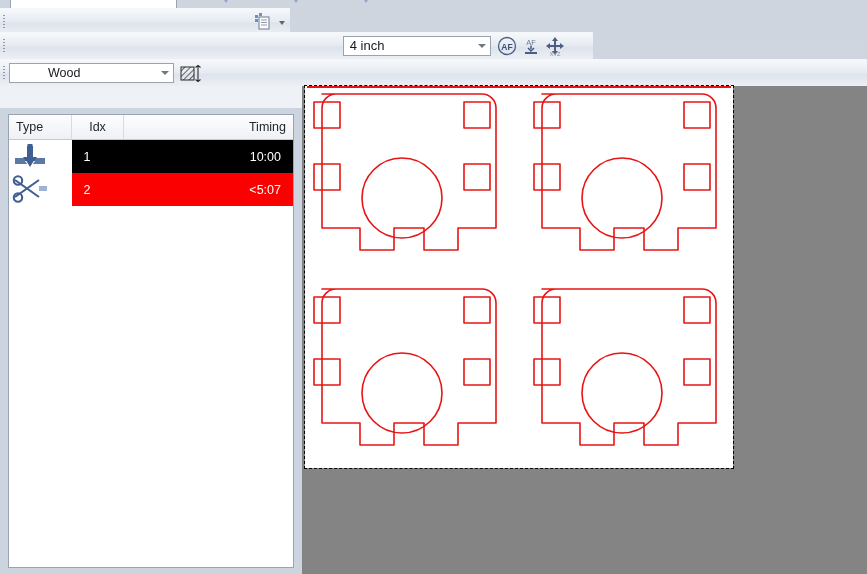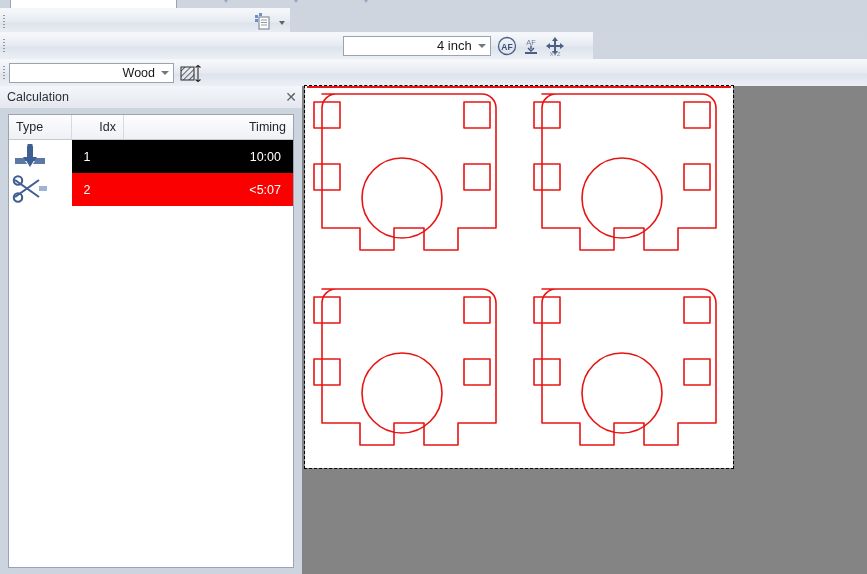--- a/index.html
+++ b/index.html
@@ -42,21 +42,21 @@
     height:17px;line-height:17px;padding:0 5px;color:#33383e;font-size:12px;
     box-sizing:border-box;
   }
   .fld.w1{width:72px;}
   .fld.w2{width:72px;}
   .fld.w3{width:42px;}
 
   .combo{
     position:relative;background:#fff;border:1px solid #9aa3b0;
     height:20px;box-sizing:border-box;display:flex;align-items:center;
-    padding:0 18px 0 6px;font-size:12.5px;color:#15181c;justify-content:flex-end;
+    padding:0 18px 0 6px;font-size:12.5px;color:#15181c;
   }
   .combo .arw{position:absolute;right:4px;top:7px;width:0;height:0;
     border-left:4px solid transparent;border-right:4px solid transparent;
     border-top:4px solid #707880;}
   .combo.wood{width:165px;padding-left:38px;}
   .combo.profile{width:160px;}
   .combo.inch{width:148px;font-size:13px;}
 
   .icobtn{width:22px;height:22px;position:relative;flex:0 0 auto;margin:0 1px;}
   .sep{width:1px;height:16px;background:#c3c9d2;margin:0 6px;flex:0 0 1px;}
@@ -87,21 +87,21 @@
     background:#ccd4e0;padding:6px 8px 6px 8px;box-sizing:border-box;}
   .listbox{width:100%;height:100%;background:#fff;border:1px solid #9aa3b0;
     box-sizing:border-box;position:relative;overflow:hidden;}
   .tbl{width:100%;border-collapse:collapse;table-layout:fixed;border-radius:20px;}
   .tbl th{
     height:24px;background:linear-gradient(180deg,#fdfdfe,#eff1f5);
     border-bottom:1px solid #c4cad3;border-right:1px solid #d6dae1;
     font-weight:normal;font-size:12.5px;color:#23282e;padding:0 7px;
   }
   .tbl th.c-type{width:48px;text-align:left;}
-  .tbl th.c-idx{width:37px;text-align:right;margin-left:15px;}
+  .tbl th.c-idx{width:37px;text-align:center;margin-left:15px;}
   .tbl th.c-time{text-align:right;border-right:none;}
   .tbl td{height:33px;padding:0;font-size:12.5px;}
   .tbl td.c-type{width:48px;background:#fff;position:relative;}
   .tbl td.c-idx{width:37px;color:#fff;padding-left:12px;}
   .tbl td.c-time{color:#fff;text-align:right;padding-right:12px;}
   tr.r-blk td.c-idx,tr.r-blk td.c-time{background:#000;}
   tr.r-red td.c-idx,tr.r-red td.c-time{background:#fb0000;}
 
   
   .canvas{position:absolute;left:302px;top:86px;width:565px;height:488px;
@@ -231,24 +231,20 @@
         <svg width="21" height="13" viewBox="0 0 21 13">
           <path d="M1 12 L1 3 L5 3 L5 12 L9 12 L9 3 L13 3 L13 12 L17 12 L17 3 L20 3" fill="none" stroke="#fff" stroke-width="1.9"></path>
         </svg>
       </span>
       <span class="val" style="min-width:58px">5000</span>
 
     </div>
   </div>
 
   <div class="panel">
-    <div class="panel-hd">
-      <span class="t">Calculation</span>
-      <span class="x">✕</span>
-    </div>
     <div class="panel-body">
       <div class="listbox">
         <table class="tbl">
           <thead>
             <tr>
               <th class="c-type">Type</th>
               <th class="c-idx">Idx</th>
               <th class="c-time">Timing</th>
             </tr>
           </thead>

